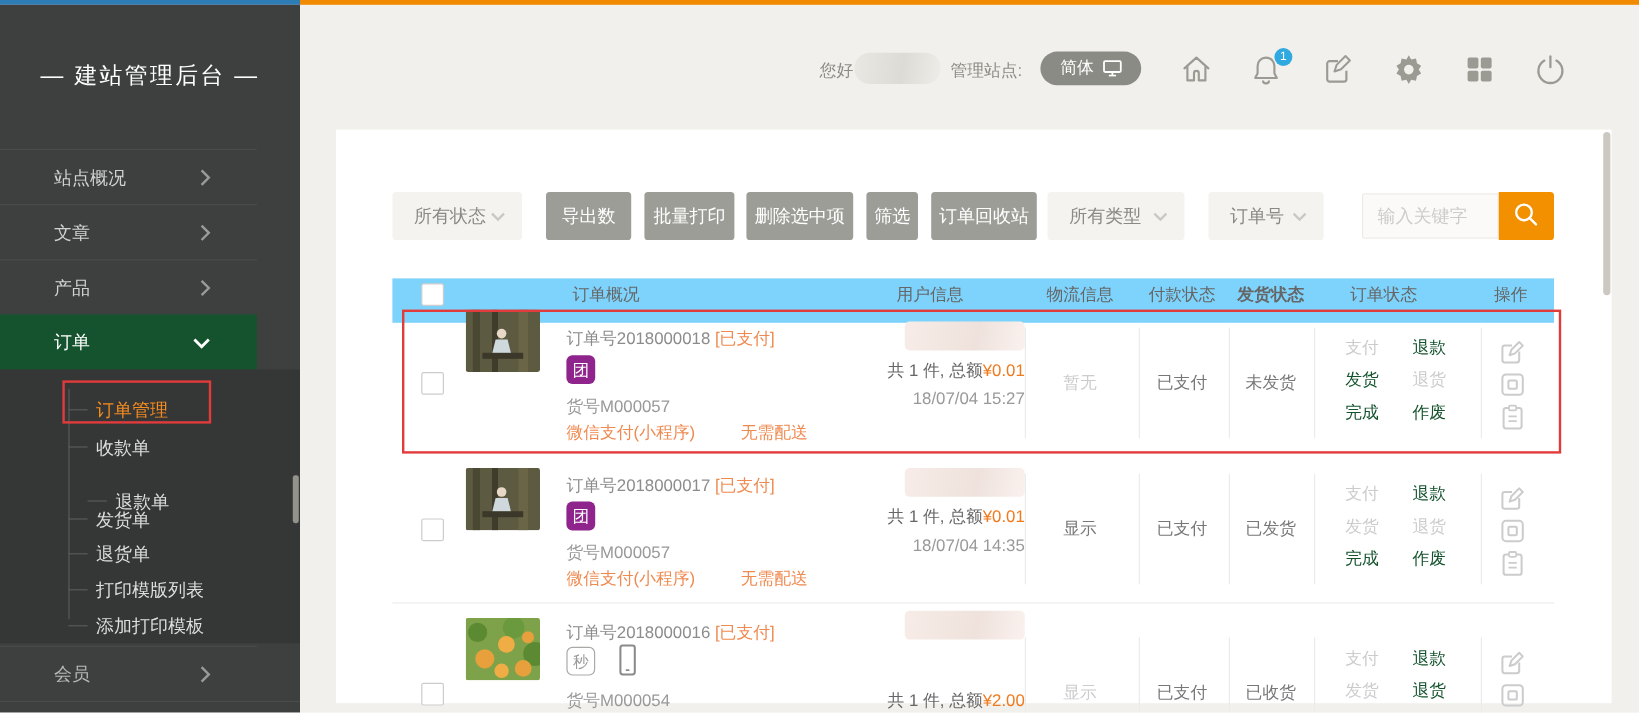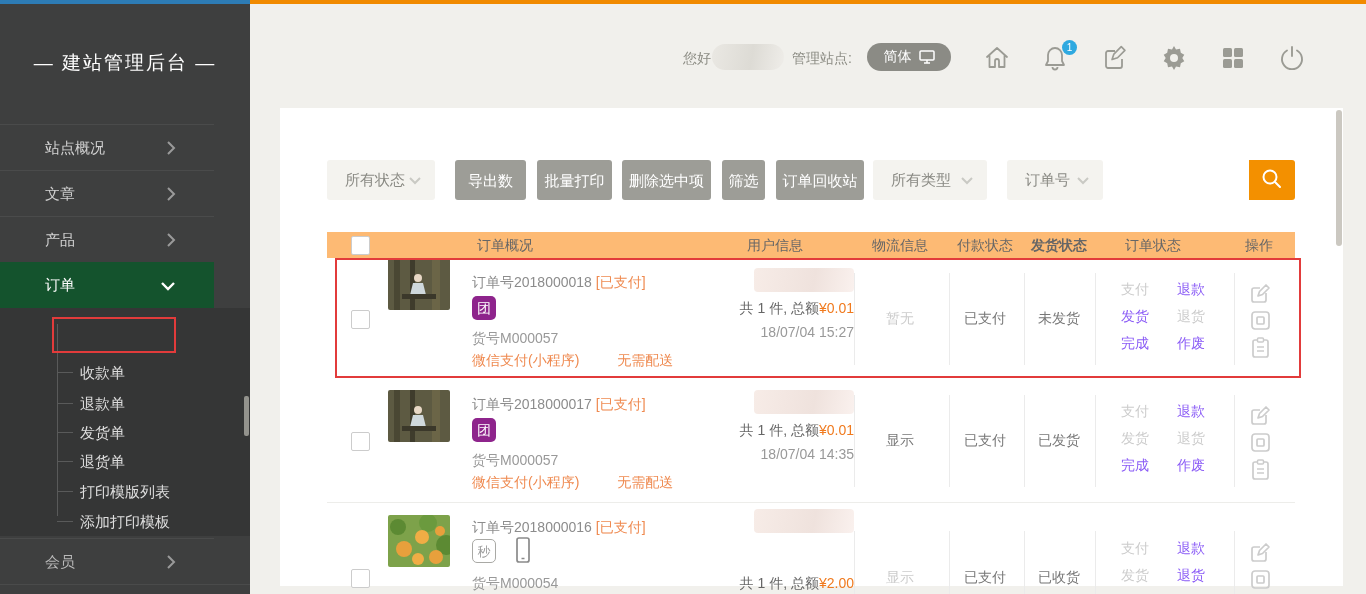--- a/index.html
+++ b/index.html
@@ -38,21 +38,21 @@
   .card{left:280px;top:108px;width:1063px;height:478px;background:#fff;}
   .dd{position:absolute;height:40px;background:#f4f3ef;border-radius:3px;color:#8a8a84;font-size:15px;cursor:pointer;}
   .dd .dlab{position:absolute;left:18px;top:11px;}
   .dd .dchev{position:absolute;right:14px;top:17px;}
   .gbtn{position:absolute;height:40px;background:#9d9d97;border-radius:3px;color:#fff;font-size:15px;
         text-align:center;line-height:40px;cursor:pointer;border:none;}
   .kw{position:absolute;height:38px;background:#fbfaf8;border:1px solid #edebe6;border-radius:2px 0 0 2px;
       color:#666;font-size:15px;padding:0 12px;box-sizing:border-box;width:114px;outline:none;}
   .kw::placeholder{color:#ccc;}
   .searchbtn{position:absolute;width:46px;height:40px;background:#f39000;border:none;border-radius:0 3px 3px 0;cursor:pointer;}
-  .thead{position:absolute;left:47px;top:124px;width:968px;height:26px;background:#fdba74;
+  .thead{position:absolute;left:47px;top:124px;width:968px;height:37px;background:#7dd3fc;
          color:#666;font-size:14px;}
   .thcol{position:absolute;top:5px;width:150px;text-align:center;}
   .cb{position:absolute;width:17px;height:17px;border:1px solid #ccc;background:#fff;border-radius:2px;cursor:pointer;}
   .orow{position:absolute;left:0;width:1063px;}
   .rowsep{position:absolute;left:47px;width:968px;height:1px;background:#ededea;}
   .pimg{position:absolute;left:108px;width:62px;height:52px;border-radius:2px;overflow:hidden;cursor:pointer;}
   .onum{position:absolute;left:192px;font-size:14px;color:#8c8c8c;white-space:nowrap;text-align:right;}
   .otag{color:#ef8a50;}
   .badge-p{position:absolute;left:192px;width:24px;height:24px;background:#8e248c;border-radius:5px;
            color:#fff;font-size:14px;text-align:center;line-height:24px;}
@@ -64,21 +64,21 @@
   .ublock{position:absolute;left:350px;width:224px;text-align:right;font-size:14px;color:#666;}
   .ublock .ublob{display:inline-block;width:100px;height:24px;border-radius:4px;
                  background:linear-gradient(100deg,#f7ece7,#efe2dd 60%,#faf1ee);}
   .amount{color:#f07a1e;}
   .udate{color:#999;}
   .vdiv{position:absolute;width:1px;background:#ebebeb;}
   .stat{position:absolute;width:150px;text-align:center;font-size:14px;color:#777;top:calc(50% - 9px);}
   .dim{color:#ccc !important;}
   .links{position:absolute;left:830px;top:calc(50% - 38px);width:106px;display:grid;
          grid-template-columns:50px 50px;column-gap:6px;row-gap:9px;}
-  .slink{font-size:14px;color:#8b5cf6;text-align:center;cursor:pointer;}
+  .slink{font-size:14px;color:#14532d;text-align:center;cursor:pointer;}
   .slink.dim{cursor:default;}
   .opicons{position:absolute;left:958px;top:calc(50% - 37px);width:44px;text-align:center;}
   .opicons .oi{display:block;margin:0 auto 4px;cursor:pointer;}
   .row-redbox{position:absolute;left:55px;top:150px;width:966px;height:120px;border:2px solid #e23b3b;box-sizing:border-box;}
   .content-scroll{position:absolute;left:1336px;top:110px;width:6px;height:136px;background:#cbc8c1;border-radius:3px;}
 </style>
 </head>
 <body>
 
 <div class="stage">
@@ -108,25 +108,29 @@
     </div>
     <div class="side-item active" style="top:258px;">
       <span class="lab">订单</span>
       <svg class="chev" style="top:19px;" width="16" height="10" viewBox="0 0 16 10">
           <polyline points="2,2 8,8 14,2" fill="none" stroke="#ffffff" stroke-width="2.4"></polyline>
         </svg>
     </div>
 
     <div class="submenu">
       <div class="treeline"></div>
+      <div class="sub-item sel" style="top:20px;">
+        <span class="tick"></span>
+        <span class="slab">订单管理</span>
+      </div>
       <div class="sub-item" style="top:51px;text-align:center;">
         <span class="tick"></span>
         <span class="slab">收款单</span>
       </div>
-      <div class="sub-item" style="top:82px;">
+      <div class="sub-item" style="top:96px;margin-left:16px;">
         <span class="tick"></span>
         <span class="slab">退款单</span>
       </div>
       <div class="sub-item" style="top:111px;">
         <span class="tick"></span>
         <span class="slab">发货单</span>
       </div>
       <div class="sub-item" style="top:140px;">
         <span class="tick"></span>
         <span class="slab">退货单</span>
@@ -211,20 +215,21 @@
       <svg class="dchev" width="12" height="8" viewBox="0 0 12 8">
           <polyline points="1,1 6,6 11,1" fill="none" stroke="#c9c9c4" stroke-width="2"></polyline>
         </svg>
     </div>
     <div class="dd" style="left:727px;top:52px;width:96px;">
       <span class="dlab">订单号</span>
       <svg class="dchev" width="12" height="8" viewBox="0 0 12 8">
           <polyline points="1,1 6,6 11,1" fill="none" stroke="#c9c9c4" stroke-width="2"></polyline>
         </svg>
     </div>
+    <input class="kw" style="left: 855px; top: 53px;" value="" placeholder="输入关键字">
     <button class="searchbtn" style="left:969px;top:52px;">
       <svg width="22" height="22" viewBox="0 0 22 22">
           <circle cx="9" cy="9" r="6.5" fill="none" stroke="#fff" stroke-width="2"></circle>
           <line x1="14" y1="14" x2="19" y2="19" stroke="#fff" stroke-width="2" stroke-linecap="round"></line>
         </svg>
     </button>
 
     <div class="thead">
       <span class="cb" style="left:24px;top:4px;"></span>
       <span class="thcol" style="left:103px;">订单概况</span>

